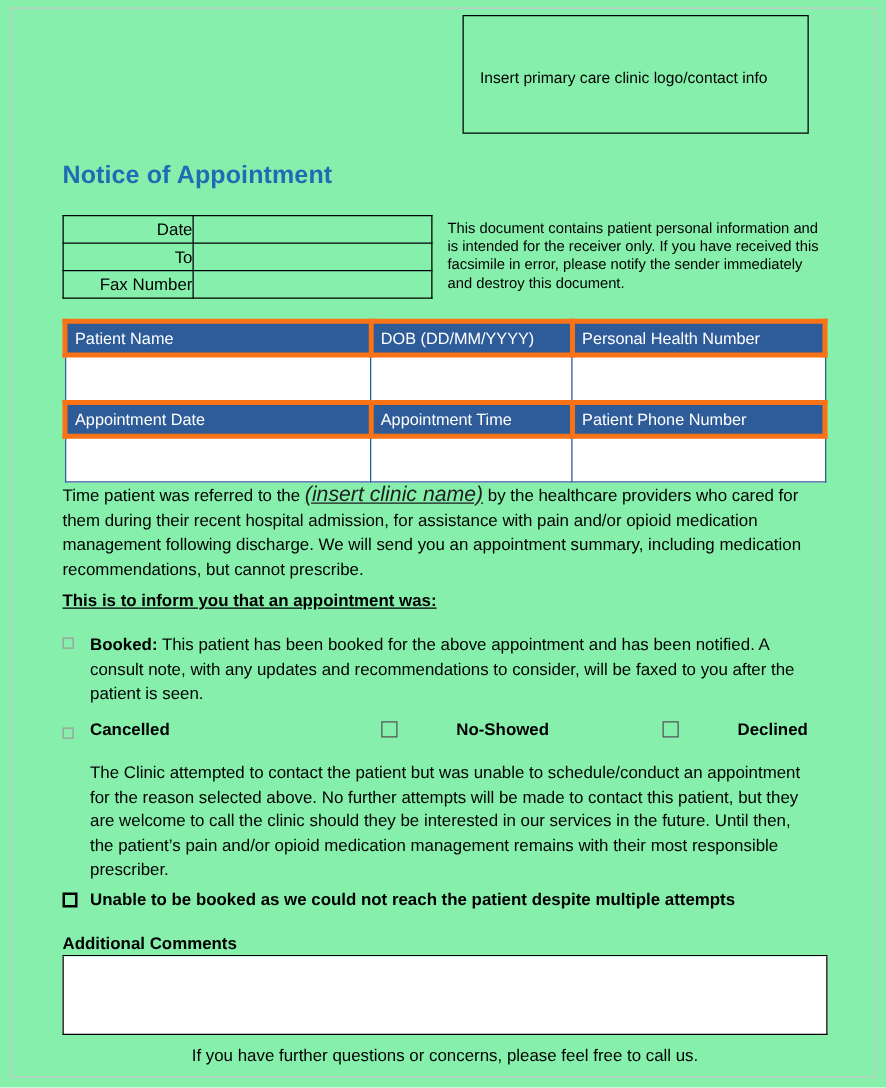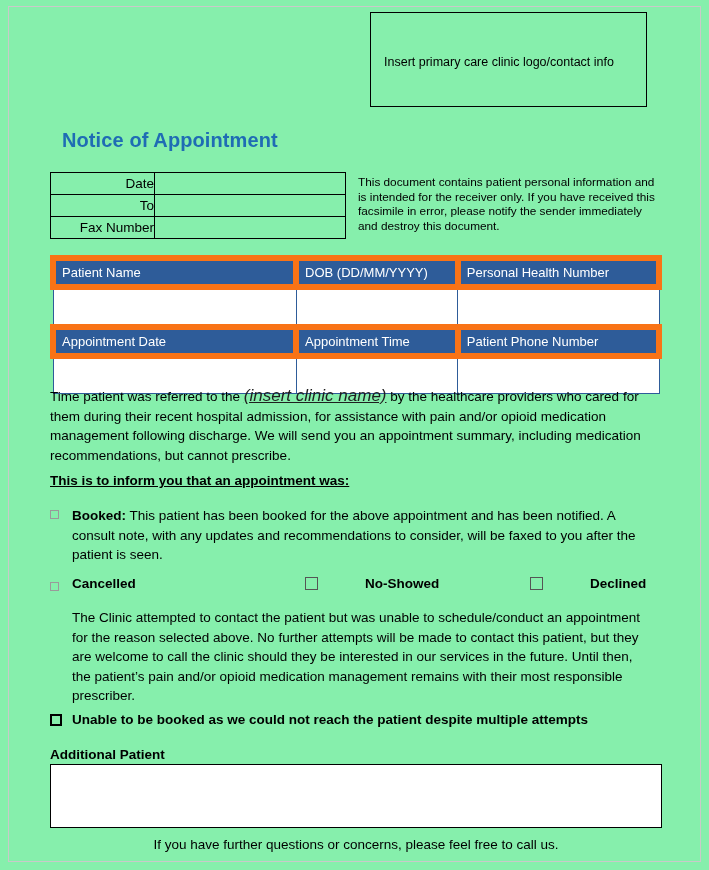--- a/index.html
+++ b/index.html
@@ -50,21 +50,21 @@
     position: absolute;
     left: 13px;
     top: 42px;
     font-size: 12.5px;
     color: #000000;
   }
 
   
   .doc-title {
     position: absolute;
-    left: 12px;
+    left: 0px;
     top: 117px;
     font-size: 20px;
     font-weight: bold;
     color: #1f6cb4;
     letter-spacing: 0.1px;
   }
 
   
   .info-table {
     position: absolute;
@@ -102,21 +102,21 @@
     width: 612px;
     border-collapse: collapse;
   }
   .patient-table th {
     background: #2e5c99;
     color: #ffffff;
     font-size: 13px;
     font-weight: normal;
     text-align: left;
     padding: 3px 0 3px 6px;
-    border: 6px solid #f97316;
+    border: 4px solid #f97316;
     height: 17px;
   }
   .patient-table td {
     border: 1px solid #2e5c99;
     height: 32px;
     background: #ffffff;
   }
   .col-a { width: 248px; }
   .col-b { width: 156px; }
   .col-c { width: 204px; }
@@ -338,19 +338,19 @@
       <span class="opt-declined">Declined</span>
     </div>
 
     <div class="p-clinic-attempt">The Clinic attempted to contact the patient but was unable to schedule/conduct an appointment for the reason selected above. No further attempts will be made to contact this patient, but they are welcome to call the clinic should they be interested in our services in the future. Until then, the patient’s pain and/or opioid medication management remains with their most responsible prescriber.</div>
 
     <div class="row-unable">
       <span class="cb-bold"></span>
       <span class="unable-text">Unable to be booked as we could not reach the patient despite multiple attempts</span>
     </div>
 
-    <div class="comments-label">Additional Patient</div>
+    <div class="comments-label">Additional Comments</div>
     <div class="comments-line"></div>
     <div class="comments-box"></div>
 
     <div class="footer-note">If you have further questions or concerns, please feel free to call us.</div>
   </div>
 </div>
 
 </body></html>

